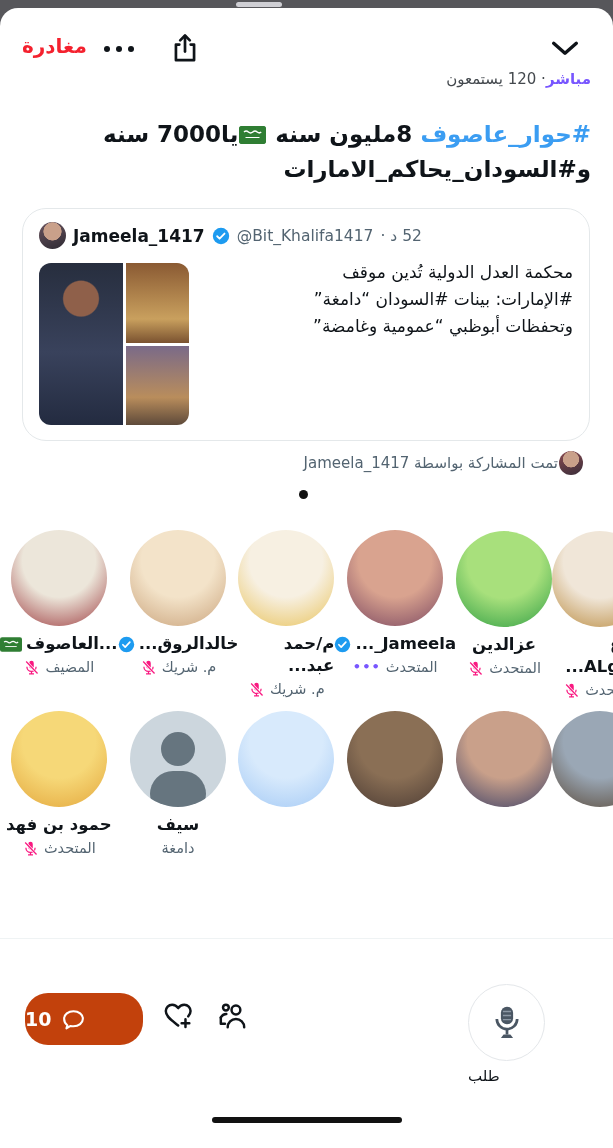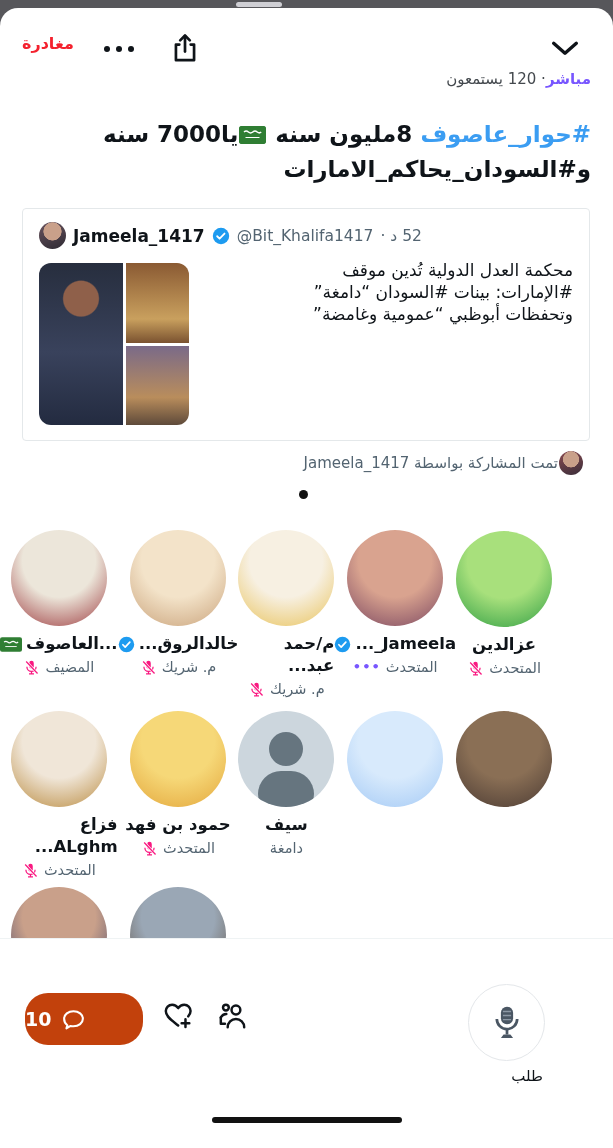--- a/index.html
+++ b/index.html
@@ -3,66 +3,66 @@
 <meta charset="utf-8">
 <style>
   html,body{margin:0;padding:0;background:#57575b;font-family:"DejaVu Sans",sans-serif;}
   .stage{position:relative;width:613px;height:1148px;margin:0 auto;overflow:hidden;background:#57575b;}
   .sheet{position:absolute;left:0;top:8px;width:613px;height:1140px;background:#ffffff;
          border-top-left-radius:18px;border-top-right-radius:18px;overflow:hidden;}
   .grabber{position:absolute;left:236px;top:2px;width:46px;height:5px;border-radius:3px;background:#cfcfd4;}
 
   
   .topbar{position:absolute;left:0;top:14px;width:100%;height:44px;}
-  .leave{position:absolute;left:22px;top:12px;font-size:16px;font-weight:700;color:#f4212e;cursor:pointer;}
+  .leave{position:absolute;left:22px;top:12px;font-size:20px;font-weight:700;color:#f4212e;cursor:pointer;}
   .more{position:absolute;left:104px;top:24px;display:flex;gap:6px;cursor:pointer;}
   .more i{width:6px;height:6px;border-radius:50%;background:#0f1419;display:block;}
   .share{position:absolute;left:168px;top:8px;cursor:pointer;}
   .chevron{position:absolute;left:548px;top:14px;cursor:pointer;}
 
   
   .status{position:absolute;right:22px;top:62px;font-size:15px;direction:rtl;color:#44494e;margin-left:30px;}
   .status .live{color:#7856ff;font-weight:700;}
   .title{position:absolute;right:22px;left:20px;top:88px;direction:rtl;text-align:right;
          font-size:23px;font-weight:800;line-height:35px;color:#0f1419;margin-top:21px;}
   .title .tag{color:#3b9df2;}
   .flagchip{display:inline-block;width:27px;height:18px;border-radius:3px;background:#2f7e33;
             vertical-align:-2px;position:relative;overflow:hidden;margin:0 1px;}
   .flagchip svg{position:absolute;inset:0;}
 
   
   .card{position:absolute;left:22px;top:200px;width:568px;height:233px;border:1px solid #e4e8ea;
-        border-radius:4px;background:#fff;box-sizing:border-box;cursor:pointer;}
+        border-radius:24px;background:#fff;box-sizing:border-box;cursor:pointer;}
   .card-head{position:absolute;left:16px;top:13px;right:12px;display:flex;align-items:center;gap:7px;direction:ltr;}
   .q-avatar{width:27px;height:27px;border-radius:50%;background:
      radial-gradient(circle at 50% 35%,#c9a08a 0 40%,transparent 42%),linear-gradient(160deg,#6b5560,#2e2a33);}
   .q-name{font-size:17px;font-weight:800;color:#0f1419;}
   .q-handle,.q-time{font-size:15.5px;color:#536471;}
   .collage{position:absolute;left:16px;top:54px;width:150px;height:162px;border-radius:12px;overflow:hidden;
            display:flex;gap:3px;}
   .collage .big{width:56%;height:100%;
      background:radial-gradient(circle at 50% 22%,#8f604a 0 13%,rgba(0,0,0,0) 14%),
                 linear-gradient(180deg,#272e3e 0%,#39425c 55%,#232b40 100%);}
   .collage .col{flex:1;display:flex;flex-direction:column;gap:3px;}
   .collage .tr{flex:1;background:linear-gradient(180deg,#8a5a33 0%,#c9a05e 70%,#7a5230 100%);}
   .collage .br{flex:1;background:linear-gradient(180deg,#7a6a88 0%,#b98d5c 65%,#5e4a3a 100%);}
   .q-text{position:absolute;right:16px;left:182px;top:50px;direction:rtl;text-align:right;
-          font-size:17px;line-height:22px;color:#0f1419;white-space:pre-line;}
+          font-size:17px;line-height:27px;color:#0f1419;white-space:pre-line;}
   .q-more{position:absolute;right:16px;left:182px;top:165px;direction:rtl;text-align:right;
           font-size:17px;color:#0f1419;}
 
   
   .sharedby{position:absolute;right:30px;top:443px;display:flex;direction:rtl;align-items:center;gap:1px;
             font-size:15px;color:#536471;}
   .sb-avatar{width:24px;height:24px;border-radius:50%;background:
      radial-gradient(circle at 50% 35%,#c9a08a 0 40%,transparent 42%),linear-gradient(160deg,#8a4a50,#3a2e3a);}
   .pagedot{position:absolute;left:299px;top:482px;width:9px;height:9px;border-radius:50%;background:#111;}
 
   
-  .grid{position:absolute;left:0;top:505px;width:521px;display:grid;grid-template-columns:repeat(5,1fr);}
+  .grid{position:absolute;left:0;top:505px;width:521px;display:grid;grid-template-columns:repeat(6,1fr);}
   .cell{display:flex;flex-direction:column;align-items:center;cursor:pointer;}
   .cell.r1{padding-top:17px;height:163px;}
   .cell.r2{padding-top:18px;height:158px;}
   .cell.r3{padding-top:18px;height:100px;}
   .avatar{width:96px;height:96px;border-radius:50%;flex:0 0 auto;}
   .avatar.silhouette{background:#ccd6dd;position:relative;overflow:hidden;}
   .avatar.silhouette::before{content:"";position:absolute;left:31px;top:21px;width:34px;height:34px;
       border-radius:50%;background:#66757f;}
   .avatar.silhouette::after{content:"";position:absolute;left:20px;top:60px;width:56px;height:46px;
       border-radius:26px;background:#66757f;}
@@ -75,21 +75,21 @@
   
   .footer{position:absolute;left:0;top:930px;width:613px;height:218px;background:#fff;border-top:1px solid #eff3f4;}
   .pill{position:absolute;left:25px;top:54px;width:118px;height:52px;border-radius:23px;background:#c2410c;
         display:flex;align-items:center;justify-content:flex-start;gap:10px;cursor:pointer;}
   .pill .count{color:#fff;font-size:19px;font-weight:800;}
   .icon-btn{position:absolute;top:60px;cursor:pointer;}
   .heart-btn{left:161px;}
   .people-btn{left:216px;}
   .micwrap{position:absolute;left:468px;top:45px;width:75px;height:75px;border-radius:50%;
            border:1px solid #e4e7ea;display:flex;align-items:center;justify-content:center;cursor:pointer;}
-  .req-label{position:absolute;left:468px;top:128px;width:75px;text-align:right;font-size:15px;color:#0f1419;}
+  .req-label{position:absolute;left:468px;top:128px;width:75px;text-align:left;font-size:15px;color:#0f1419;}
   .homebar{position:absolute;left:212px;top:1117px;width:190px;height:6px;border-radius:3px;background:#111;}
 </style>
 </head>
 <body>
 
 <div class="stage">
   <div class="grabber"></div>
   <div class="sheet">
 
     <div class="topbar">

